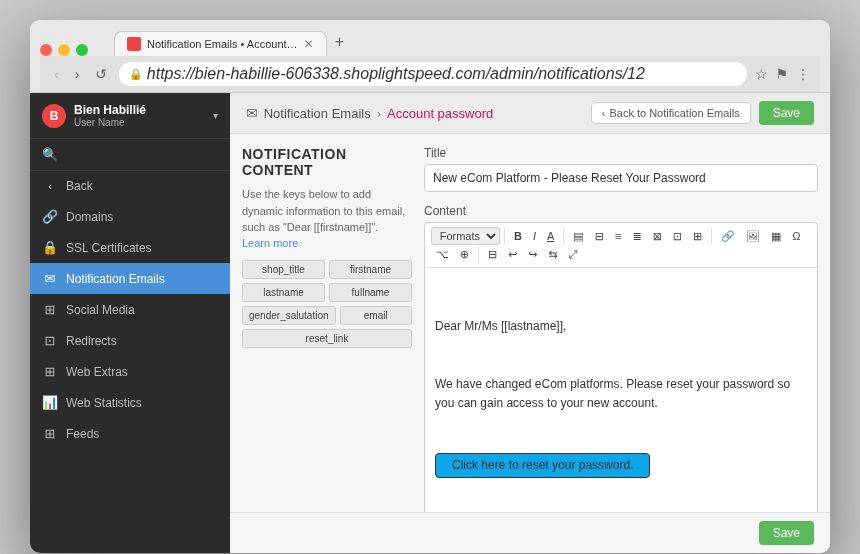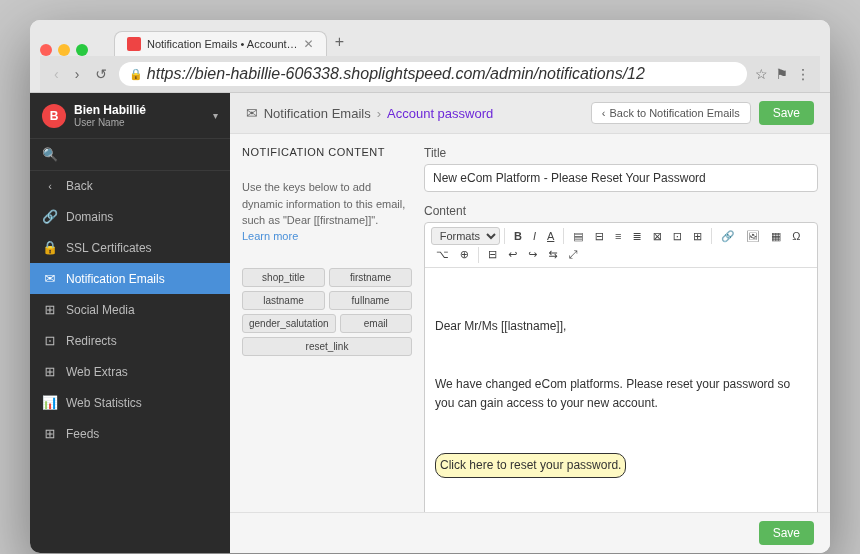--- a/index.html
+++ b/index.html
@@ -159,21 +159,21 @@
     }
     .breadcrumb {
       display: flex;
       align-items: center;
       gap: 6px;
       font-size: 13px;
       color: #555;
     }
     .breadcrumb .email-icon { color: #666; font-size: 14px; }
     .breadcrumb .sep { color: #999; }
-    .breadcrumb .current { color: #6d28d9; font-weight: 500; }
+    .breadcrumb .current { color: #be185d; font-weight: 500; }
     .header-actions { display: flex; align-items: center; gap: 8px; }
     .btn-back {
       background: white;
       border: 1px solid #ccc;
       border-radius: 4px;
       padding: 4px 10px;
       font-size: 11px;
       cursor: pointer;
       color: #555;
       display: flex; align-items: center; gap: 4px;
@@ -194,43 +194,43 @@
       overflow: hidden;
       padding: 12px;
       gap: 12px;
     }
     
     .left-panel {
       width: 170px;
       flex-shrink: 0;
     }
     .panel-title {
-      font-size: 11px;
-      font-weight: 400;
+      font-size: 14px;
+      font-weight: 700;
       color: #333;
       text-transform: uppercase;
-      margin-bottom: 21px;
+      margin-bottom: 8px;
       letter-spacing: 0.5px;
     }
     .panel-desc {
       font-size: 11px;
       color: #666;
       line-height: 1.5;
     }
     .learn-more {
       font-size: 11px;
       color: #4a90d9;
       cursor: pointer;
       text-decoration: none;
     }
     .keys-grid {
       display: flex;
       flex-direction: column;
       gap: 4px;
-      margin-top: 25px;
+      margin-top: 10px;
     }
     .keys-row {
       display: flex;
       gap: 4px;
     }
     .key-btn {
       background: #e8e8e8;
       border: 1px solid #ccc;
       border-radius: 3px;
       padding: 3px 6px;
@@ -301,24 +301,24 @@
     .editor-content {
       padding: 10px;
       font-size: 12px;
       color: #333;
       line-height: 1.6;
       min-height: 130px;
       position: relative;
     }
     .editor-content p { margin-bottom: 6px; margin-top: 39px; }
     .link-highlight {
-      background: #fef9c3;
+      background: #0ea5e9;
       border: 1px solid #333;
-      padding: 2px 4px;
-      border-radius: 10px;
+      padding: 2px 16px;
+      border-radius: 4px;
       font-size: 12px;
       display: inline-block;
       cursor: pointer;
     }
     
     .page-footer {
       padding: 8px 16px;
       display: flex;
       justify-content: flex-end;
       background: #f5f5f5;

